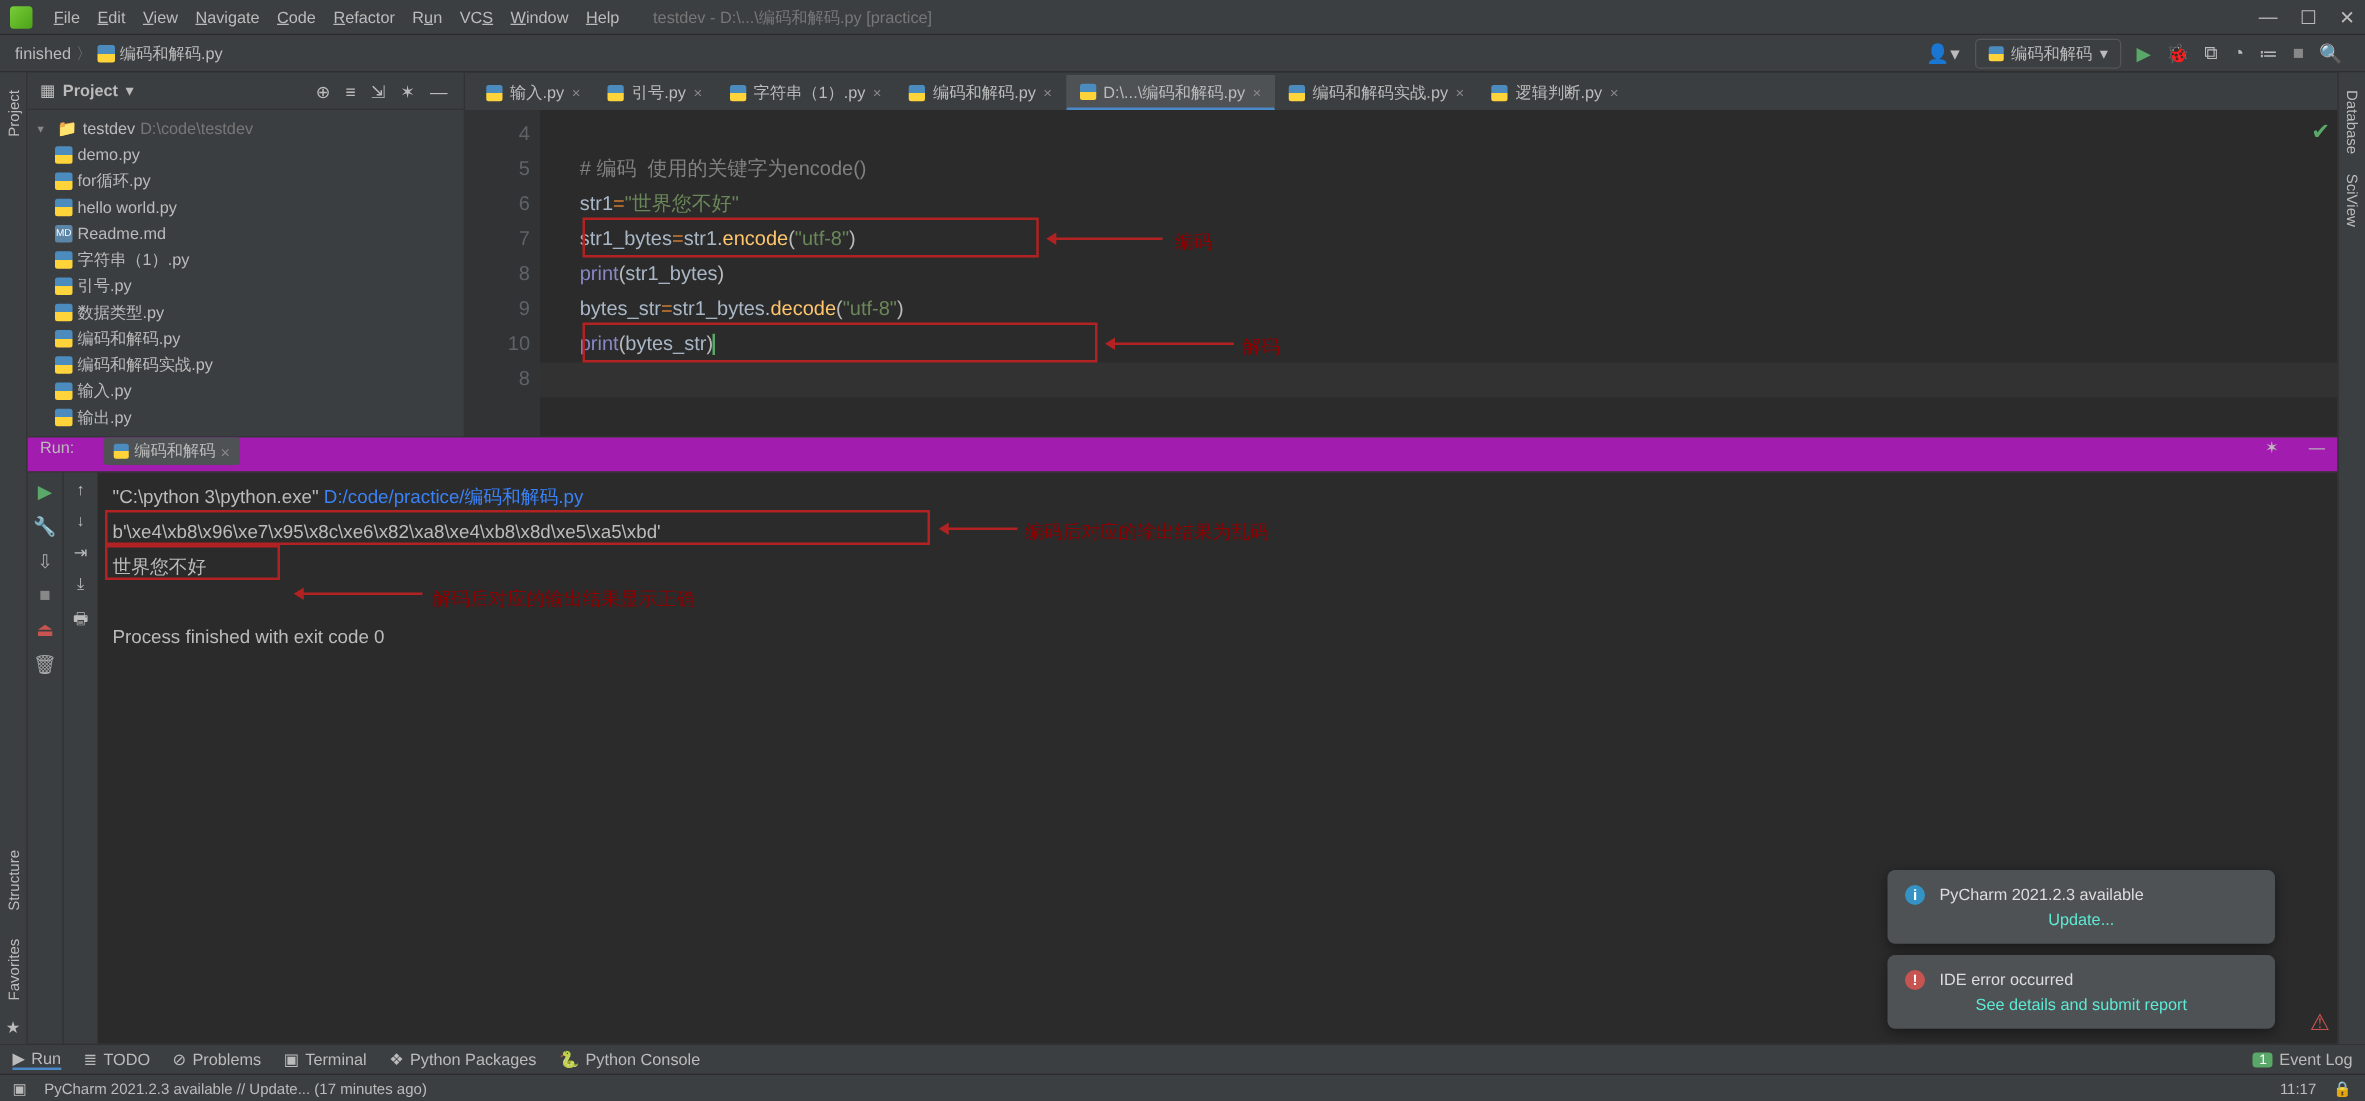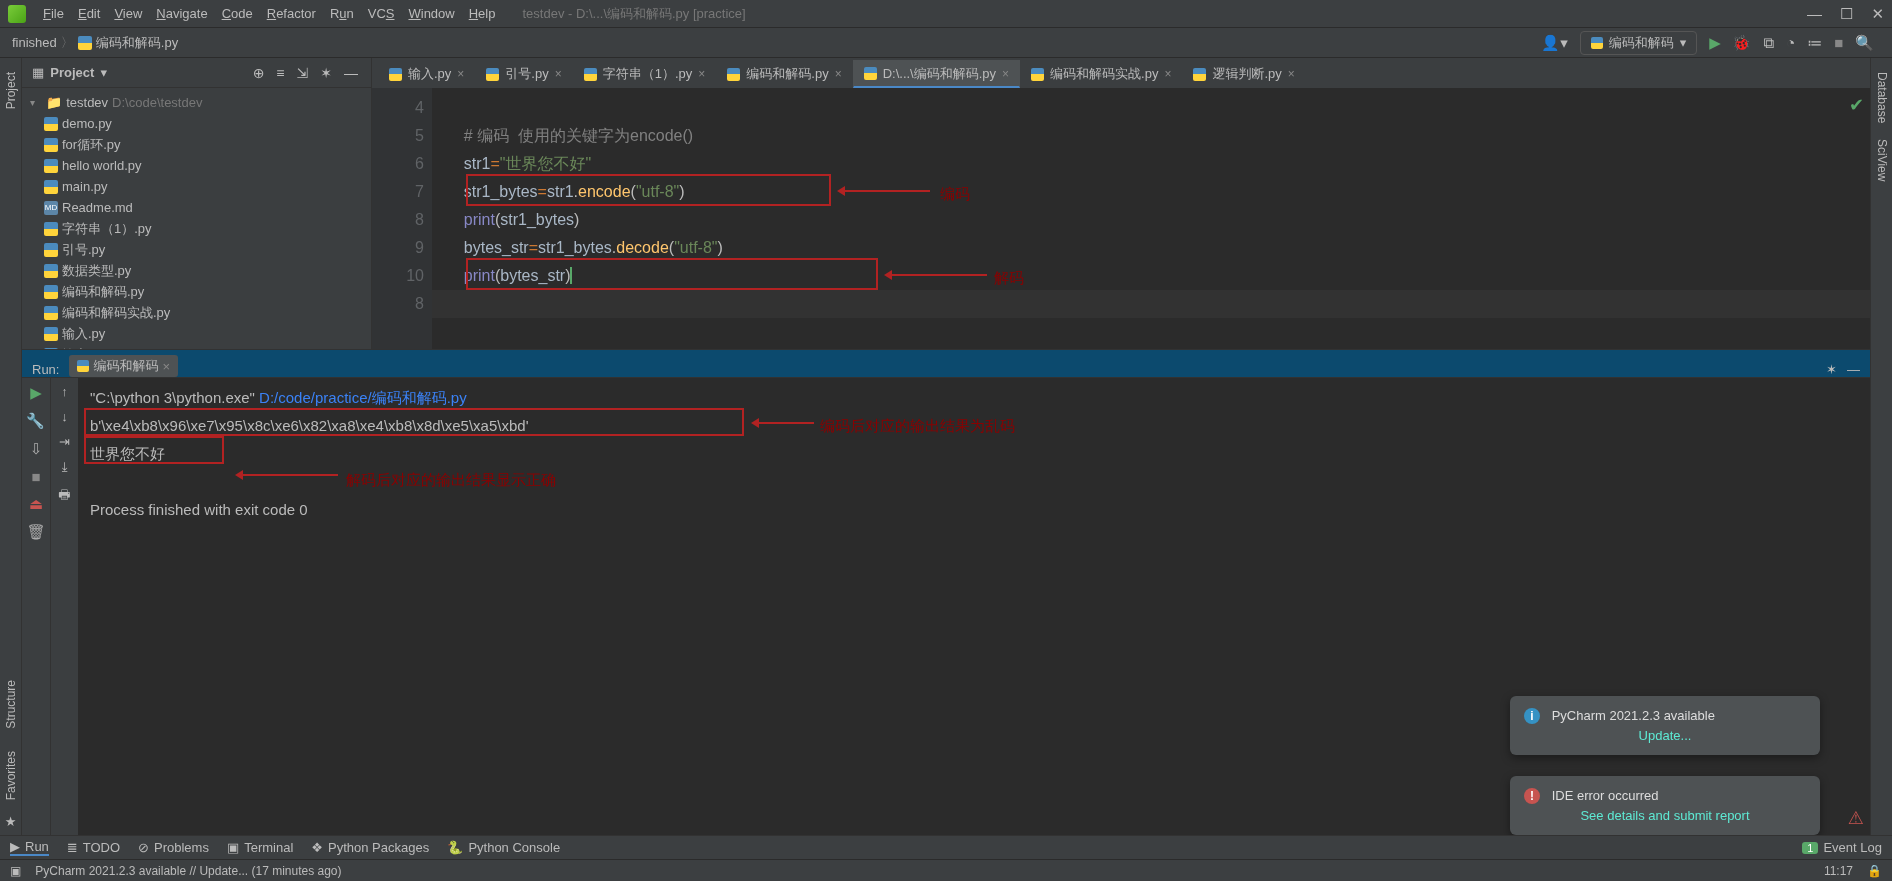--- a/index.html
+++ b/index.html
@@ -55,21 +55,21 @@
 .str { color:#6a8759; }
 .fn { color:#ffc66d; }
 .id { color:#a9b7c6; }
 .builtin { color:#8888c6; }
 .red-box { border:2px solid #b22222; position:absolute; pointer-events:none; z-index:5; }
 .anno { position:absolute; color:#8b0000; font-size:15px; z-index:6; pointer-events:none; font-family:"SimSun",serif; }
 .arrow-line { position:absolute; height:2px; background:#b22222; z-index:6; }
 .arrow-line::before { content:''; position:absolute; left:-8px; top:-4px; border:5px solid transparent; border-right:8px solid #b22222; }
 .checkmark { position:absolute; right:6px; top:6px; color:#59a869; font-size:18px; }
 .run-panel { flex:1; display:flex; flex-direction:column; min-height:0; }
-.run-panel .rp-header { height:28px; background:#0c4a6e; display:flex; align-items:flex-end; padding:0 10px; gap:10px; border-bottom:1px solid #323232; }
+.run-panel .rp-header { height:28px; background:#a21caf; display:flex; align-items:flex-start; padding:0 10px; gap:24px; border-bottom:1px solid #323232; }
 .run-panel .rp-header .spacer { flex:1; }
 .run-body { flex:1; display:flex; background:#2b2b2b; position:relative; }
 .run-toolbar { width:28px; background:#3b3e40; display:flex; flex-direction:column; align-items:center; padding-top:6px; gap:10px; }
 .run-toolbar .tb { cursor:pointer; color:#aaa; font-size:15px; }
 .run-toolbar .play { color:#59a869; }
 .run-toolbar2 { width:28px; background:#3b3e40; display:flex; flex-direction:column; align-items:center; padding-top:6px; gap:10px; border-left:1px solid #323232; }
 .console { flex:1; font-family:Consolas,monospace; font-size:15px; line-height:28px; padding:6px 12px; color:#bbb; position:relative; white-space:pre; overflow:hidden; }
 .console .dim { color:#3b82f6; }
 .notif { position:absolute; right:50px; width:310px; background:#4e5254; border-radius:6px; padding:12px 14px; box-shadow:0 3px 10px rgba(0,0,0,.4); }
 .notif .ic { display:inline-block; width:16px; height:16px; border-radius:50%; text-align:center; line-height:16px; font-size:12px; font-weight:bold; margin-right:8px; }
@@ -168,24 +168,20 @@
               </div>
               <div class="tree-row">
                 <span class="pyicon"></span>
                 <span class="fname">for循环.py</span>
               </div>
               <div class="tree-row">
                 <span class="pyicon"></span>
                 <span class="fname">hello world.py</span>
               </div>
               <div class="tree-row">
-                <span class="pyicon"></span>
-                <span class="fname">main.py</span>
-              </div>
-              <div class="tree-row">
                 <span class="mdicon">MD</span>
                 <span class="fname">Readme.md</span>
               </div>
               <div class="tree-row">
                 <span class="pyicon"></span>
                 <span class="fname">字符串（1）.py</span>
               </div>
               <div class="tree-row">
                 <span class="pyicon"></span>
                 <span class="fname">引号.py</span>
@@ -312,21 +308,21 @@
           <span class="tb">⤓</span>
           <span class="tb">🖶</span>
         </div>
         <div class="console" id="console"><div><span>"C:\python 3\python.exe" </span><span class="dim">D:/code/practice/编码和解码.py</span></div><div>b'\xe4\xb8\x96\xe7\x95\x8c\xe6\x82\xa8\xe4\xb8\x8d\xe5\xa5\xbd'</div><div>世界您不好</div><div>&nbsp;</div><div>Process finished with exit code 0</div><div class="red-box" style="top: 30px; left: 6px; width: 660px; height: 28px;"></div><div class="arrow-line" style="top: 44px; left: 676px; width: 60px;"></div><div class="anno" style="top: 34px; left: 742px;">编码后对应的输出结果为乱码</div><div class="red-box" style="top: 58px; left: 6px; width: 140px; height: 28px;"></div><div class="arrow-line" style="top: 96px; left: 160px; width: 100px;"></div><div class="anno" style="top: 88px; left: 268px;">解码后对应的输出结果显示正确</div></div>
 
         <div class="notif" style="bottom:80px">
           <span class="ic i">i</span>
           <span class="title">PyCharm 2021.2.3 available</span>
           <span class="link">Update...</span>
         </div>
-        <div class="notif" style="bottom:0">
+        <div class="notif" style="bottom:12px">
           <span class="ic e">!</span>
           <span class="title">IDE error occurred</span>
           <span class="link">See details and submit report</span>
         </div>
         <span style="position:absolute;right:6px;bottom:6px;color:#c75450;font-size:18px">⚠</span>
       </div>
     </div>
   </div>
 
   <div class="sidebar-right">

